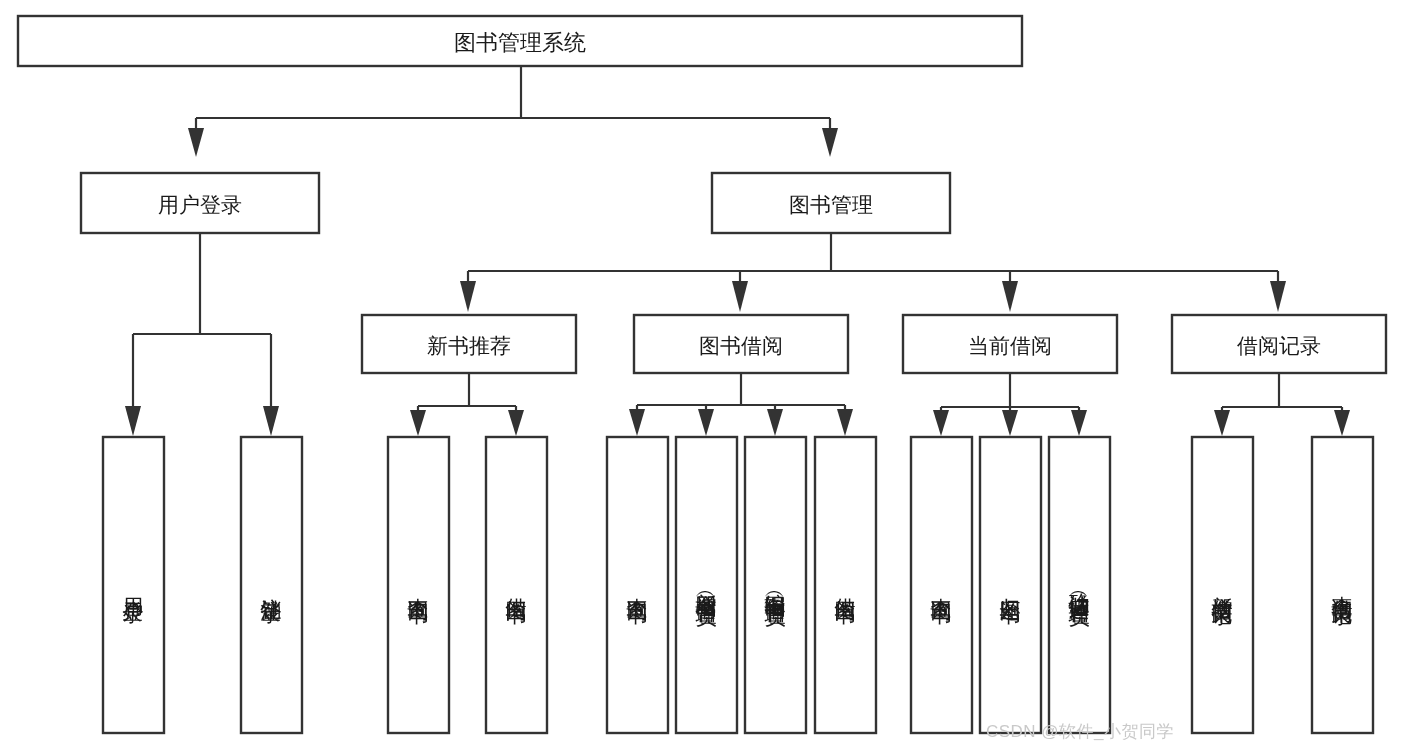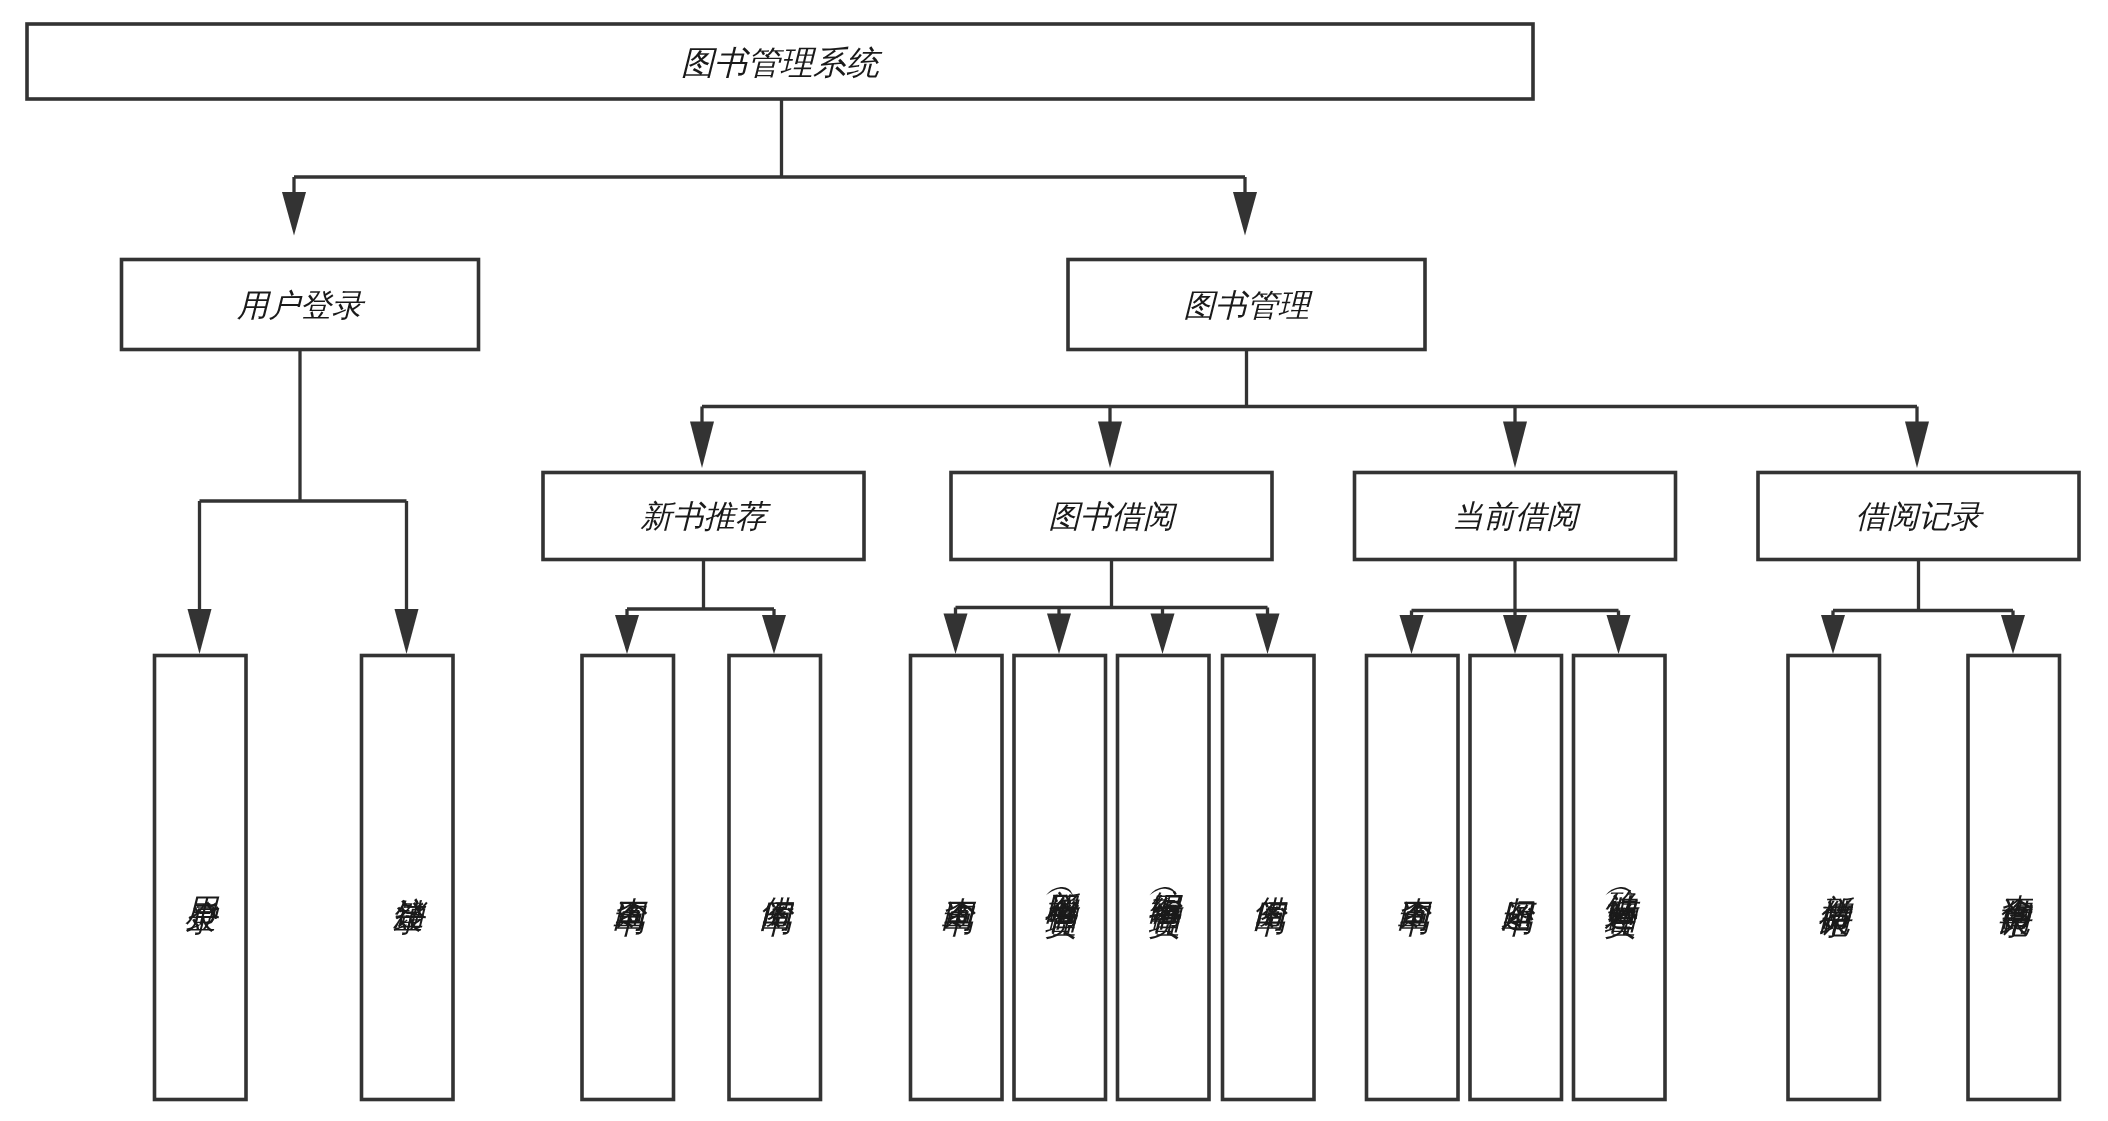--- a/index.html
+++ b/index.html
@@ -11,21 +11,20 @@
     width: 1405px;
     height: 747px;
     font-family: "Liberation Sans", "DejaVu Sans", sans-serif;
     overflow: hidden;
   }
   #diagram-root {
     position: relative;
     width: 1182px;
     height: 747px;
     background: #ffffff;
-    font-style: italic;
   }
   svg.diagram-svg {
     position: absolute;
     top: 0;
     left: 0;
     width: 1405px;
     height: 747px;
     display: block;
   }
   .node-box {
@@ -232,13 +231,14 @@
   <div class="leaf-label" style="left:745px; top:437px; width:61px; height:296px;">编辑图书（管理员）</div>
   <div class="leaf-label" style="left:815px; top:437px; width:61px; height:296px;">借阅图书</div>
 
   <div class="leaf-label" style="left:911px; top:437px; width:61px; height:296px;">查询图书</div>
   <div class="leaf-label" style="left:980px; top:437px; width:61px; height:296px;">归还图书</div>
   <div class="leaf-label" style="left:1049px; top:437px; width:61px; height:296px;">确认归还（管理员）</div>
 
   <div class="leaf-label" style="left:1192px; top:437px; width:61px; height:296px;">新增借阅记录</div>
   <div class="leaf-label" style="left:1312px; top:437px; width:61px; height:296px;">查询借阅记录</div>
 
+  <div class="watermark">CSDN @软件_小贺同学</div>
 </div>
 
 </body></html>

